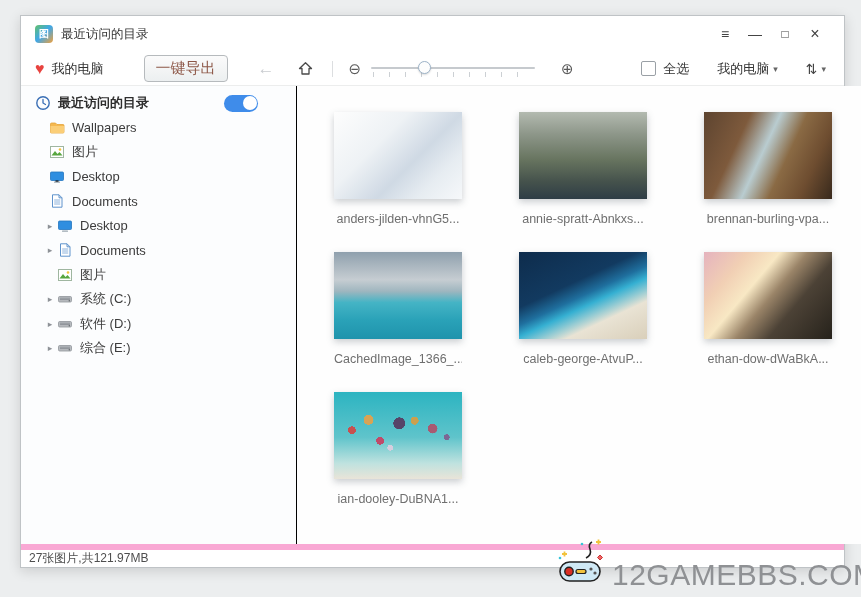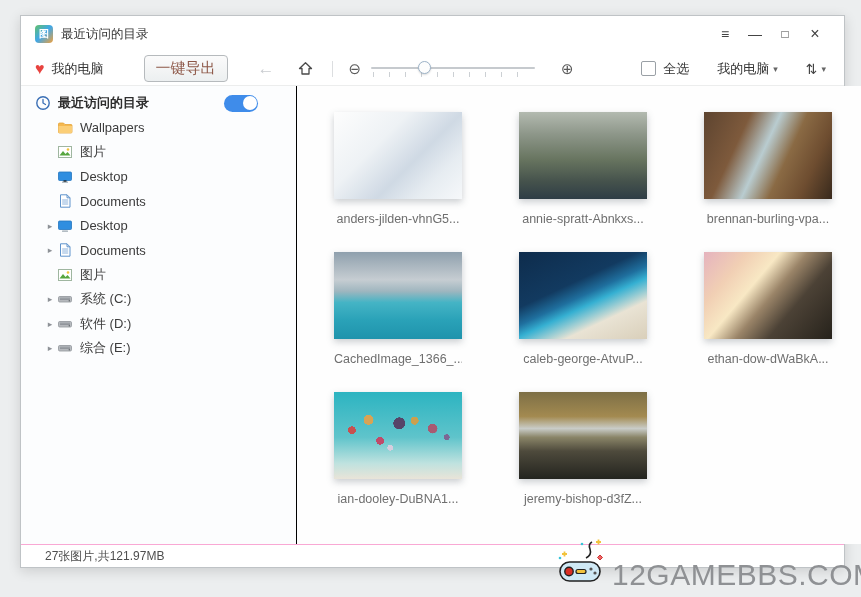--- a/index.html
+++ b/index.html
@@ -45,21 +45,21 @@
   .dd { font-size:9px; color:#666; margin-left:4px; }
   .sort { margin-left:28px; font-size:14px; color:#444; display:flex; align-items:center; }
 
   
   .main { flex:1 1 auto; display:flex; min-height:0; }
   .sidebar { width:276px; flex:0 0 auto; background:#fcfdfe; border-right:1px solid #000000; padding-top:5px; }
   .srow { height:24.5px; display:flex; align-items:center; font-size:13px; color:#3c3c3c; }
   .srow .lbl { margin-left:7px; white-space:nowrap; }
   .srow.head .lbl { font-weight:bold; color:#2e2e2e; }
   .ind1 { padding-left:14px; }
-  .ind2 { padding-left:36px;text-align:center; }
+  .ind2 { padding-left:28px;text-align:center; }
   .ind3 { padding-left:22px; }
   .twisty { width:14px; font-size:9px; color:#8e9297; text-align:center; flex:0 0 auto; }
   .toggle { margin-left:auto; margin-right:38px; width:34px; height:17px; border-radius:9px;
     background:#3f8cea; position:relative; }
   .toggle .knob { position:absolute; right:1.5px; top:1.5px; width:14px; height:14px;
     border-radius:50%; background:#fff; }
   .sico { width:16px; height:16px; flex:0 0 auto; }
 
   .content { flex:1 1 auto; position:relative; background:#fefefe; }
   .grid { padding:26px 0 0 37px; }
@@ -72,22 +72,22 @@
   
   .vscroll { position:absolute; top:0; right:0; bottom:0; width:18px; background:#fafafa;
     border-left:1px solid #f0f0f0; }
   .chev { position:absolute; left:5px; width:7px; height:7px; }
   .chev.up { top:8px; border-top:1.6px solid #555; border-left:1.6px solid #555; transform:rotate(45deg); }
   .chev.down { bottom:8px; border-bottom:1.6px solid #555; border-right:1.6px solid #555; transform:rotate(45deg); }
   .vthumb { position:absolute; left:3.5px; width:11px; top:150px; height:145px;
     background:#a9a9a9; border-radius:1px; }
 
   
-  .statusbar { height:23px; flex:0 0 auto; border-top:1px solid #f9a8d4; display:flex; align-items:center;
-    padding-left:24px; font-size:12px; color:#4e4e4e; background:#fff; }
+  .statusbar { height:23px; flex:0 0 auto; border-top:6px solid #f9a8d4; display:flex; align-items:center;
+    padding-left:8px; font-size:12px; color:#4e4e4e; background:#fff; }
 
   
   .watermark { position:absolute; left:552px; top:536px; display:flex; align-items:flex-end; z-index:5; }
   .wm-text { font-size:30px; color:#8f9194; letter-spacing:.5px; margin-left:4px; line-height:1; padding-bottom:6px; }
 </style>
 </head>
 <body>
 
 <div class="window">
 
@@ -301,24 +301,20 @@
           <div class="cell">
             <div class="thumb" style="background:linear-gradient(130deg,#e5b3be 0%,#f1cfb4 22%,#f8e8c4 38%,#9a8468 52%,#4c4236 68%,#26221b 100%)"></div>
             <div class="cap">ethan-dow-dWaBkA...</div>
           </div>
         </div>
 
         <div class="grow">
           <div class="cell">
             <div class="thumb" style="background:radial-gradient(circle 4px at 14% 44%,#c75050 97%,transparent),radial-gradient(circle 5px at 27% 32%,#d8a455 97%,transparent),radial-gradient(circle 4px at 36% 56%,#c04a6a 97%,transparent),radial-gradient(circle 6px at 51% 36%,#564468 97%,transparent),radial-gradient(circle 4px at 63% 33%,#caa04e 97%,transparent),radial-gradient(circle 5px at 77% 42%,#a85a72 97%,transparent),radial-gradient(circle 3px at 88% 52%,#7c6694 97%,transparent),radial-gradient(circle 3px at 44% 64%,#d6cede 97%,transparent),linear-gradient(180deg,#2cb4c1 0%,#5fc4cb 52%,#bfe2df 82%,#e9e4d8 100%)"></div>
             <div class="cap">ian-dooley-DuBNA1...</div>
-          </div>
-          <div class="cell">
-            <div class="thumb" style="background:linear-gradient(180deg,#7d6f46 0%,#a38a50 28%,#c9ccc8 42%,#8a8568 52%,#4e4a3c 68%,#23241f 100%)"></div>
-            <div class="cap">jeremy-bishop-d3fZ...</div>
           </div>
         </div>
 
       </div>
 
       <div class="vscroll">
         <span class="chev up"></span>
         <div class="vthumb"></div>
         <span class="chev down"></span>
       </div>

